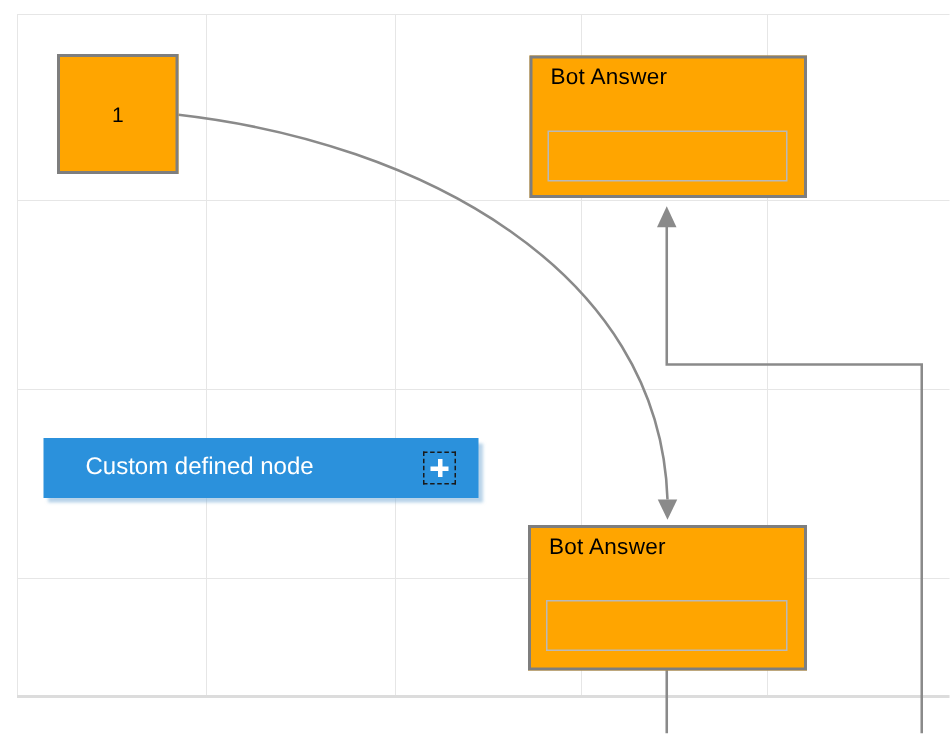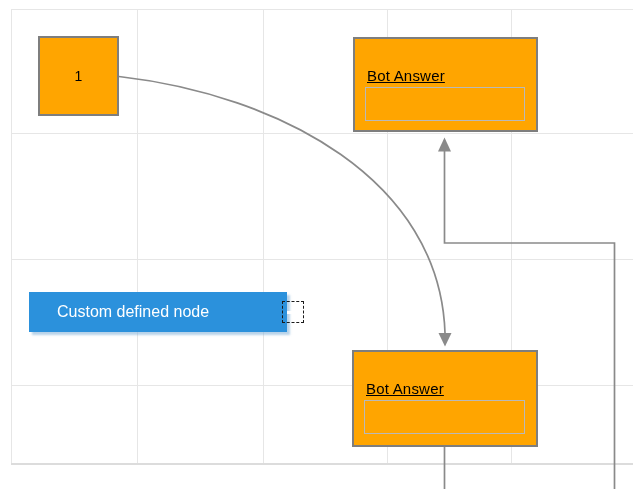--- a/index.html
+++ b/index.html
@@ -39,32 +39,32 @@
   }
 
   .bot-node {
     background: var(--node-fill, #ffa500);
     border: 2px solid var(--node-border, #7e7e7e);
     color: var(--text, #000);
   }
   .bot-node.top    { left: 353px; top: 37px;  width: 185px; height: 95px; }
   .bot-node.bottom { left: 352px; top: 350px; width: 186px; height: 97px; }
   .bot-title {
-    position: absolute; left: 12px; top: 28px;
-    font-size: 15px; letter-spacing: 0.2px; text-decoration: underline;
+    position: absolute; left: 12px; top: 4px;
+    font-size: 15px; letter-spacing: 0.2px;
   }
   .bot-input {
     position: absolute; left: 10px; right: 11px; top: 48px; height: 32px;
     border: 1px solid var(--node-input-border, #b9b9b9);
     background: transparent;
   }
 
   .custom-node {
     left: 29px; top: 292px;
-    width: 258px; height: 40px;
+    width: 290px; height: 40px;
     background: var(--custom-node-fill, #2b91dc);
     color: var(--custom-node-text, #ffffff);
     box-shadow: 3px 3px 2px rgba(125, 175, 215, 0.55);
   }
   .custom-label {
     position: absolute; left: 28px; top: 0;
     line-height: 40px; font-size: 16px;
   }
   .plus-box {
     position: absolute; left: 253px; top: 9px;

